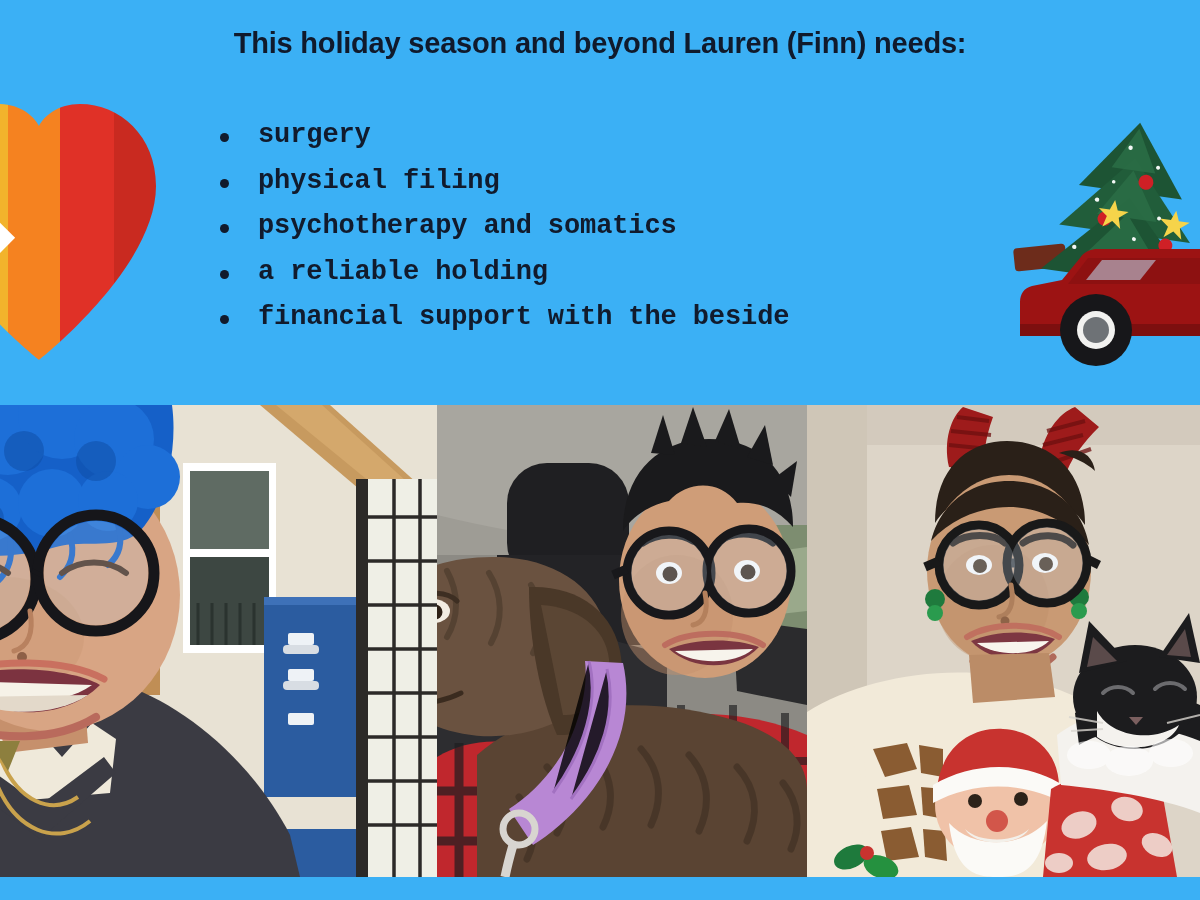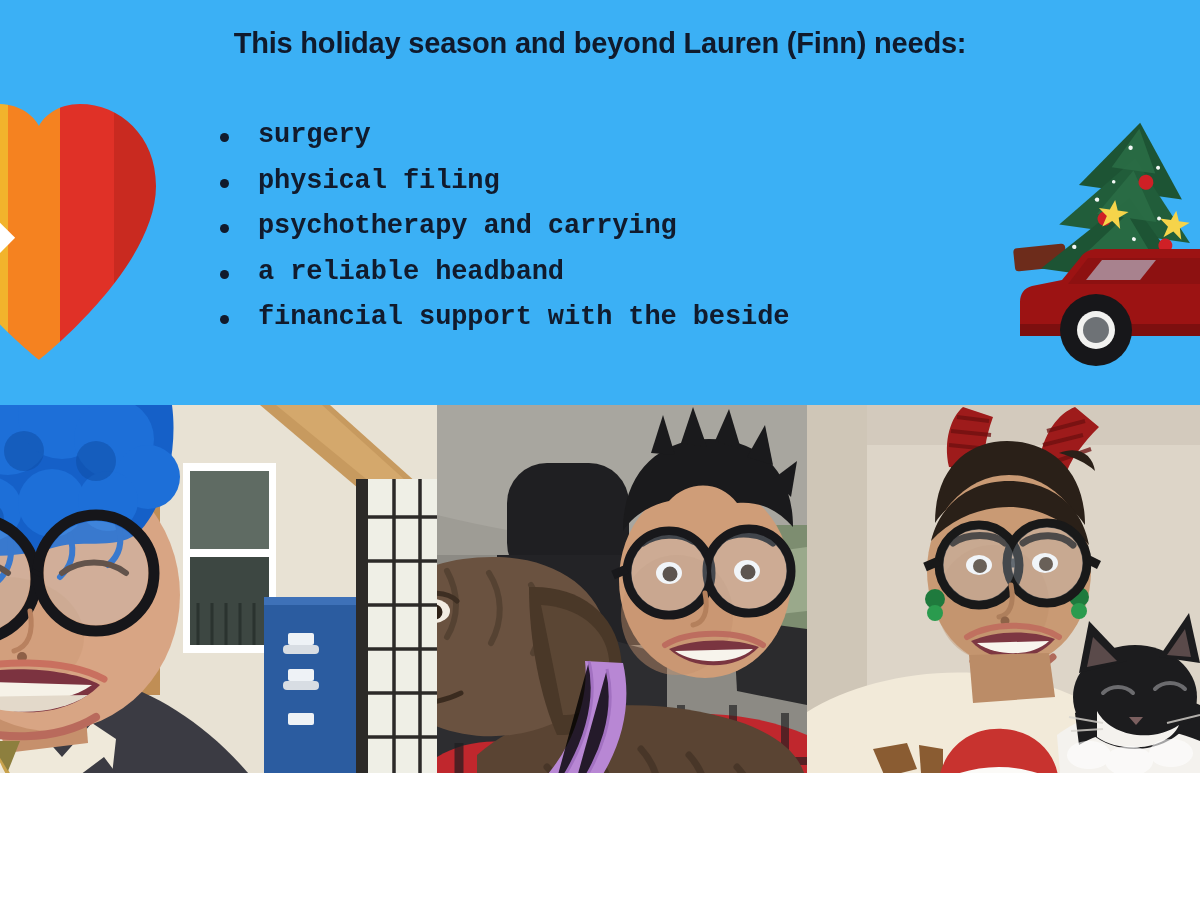--- a/index.html
+++ b/index.html
@@ -8,21 +8,21 @@
   html, body {
     width: 1200px;
     height: 900px;
     overflow: hidden;
     font-family: "Liberation Sans", sans-serif;
   }
 
   #poster {
     position: relative;
     width: 1200px;
-    height: 773px;
+    height: 900px;
     background: #3bb0f5;
     overflow: hidden;
   }
 
   
   #title {
     position: absolute;
     top: 27px;
     left: 0;
     width: 1200px;
@@ -146,22 +146,22 @@
         </g>
       </g>
     </svg>
   </div>
 
   <div id="title">This holiday season and beyond Lauren (Finn) needs:</div>
 
   <ul id="needs-list">
     <li><span>surgery</span></li>
     <li><span>physical filing</span></li>
-    <li><span>psychotherapy and carrying</span></li>
-    <li><span>a reliable headband</span></li>
+    <li><span>psychotherapy and somatics</span></li>
+    <li><span>a reliable holding</span></li>
     <li><span>financial support with the beside</span></li>
   </ul>
 
   <div id="holiday-car">
     <span class="sr">Red car carrying a decorated Christmas tree</span>
     <svg viewBox="0 0 230 268" xmlns="http://www.w3.org/2000/svg" aria-hidden="true">
 
       <rect x="8" y="128" width="52" height="23" rx="4" fill="#6d2c1b" transform="rotate(-6 34 139)"></rect>
 
       <g transform="rotate(8 120 120)">

